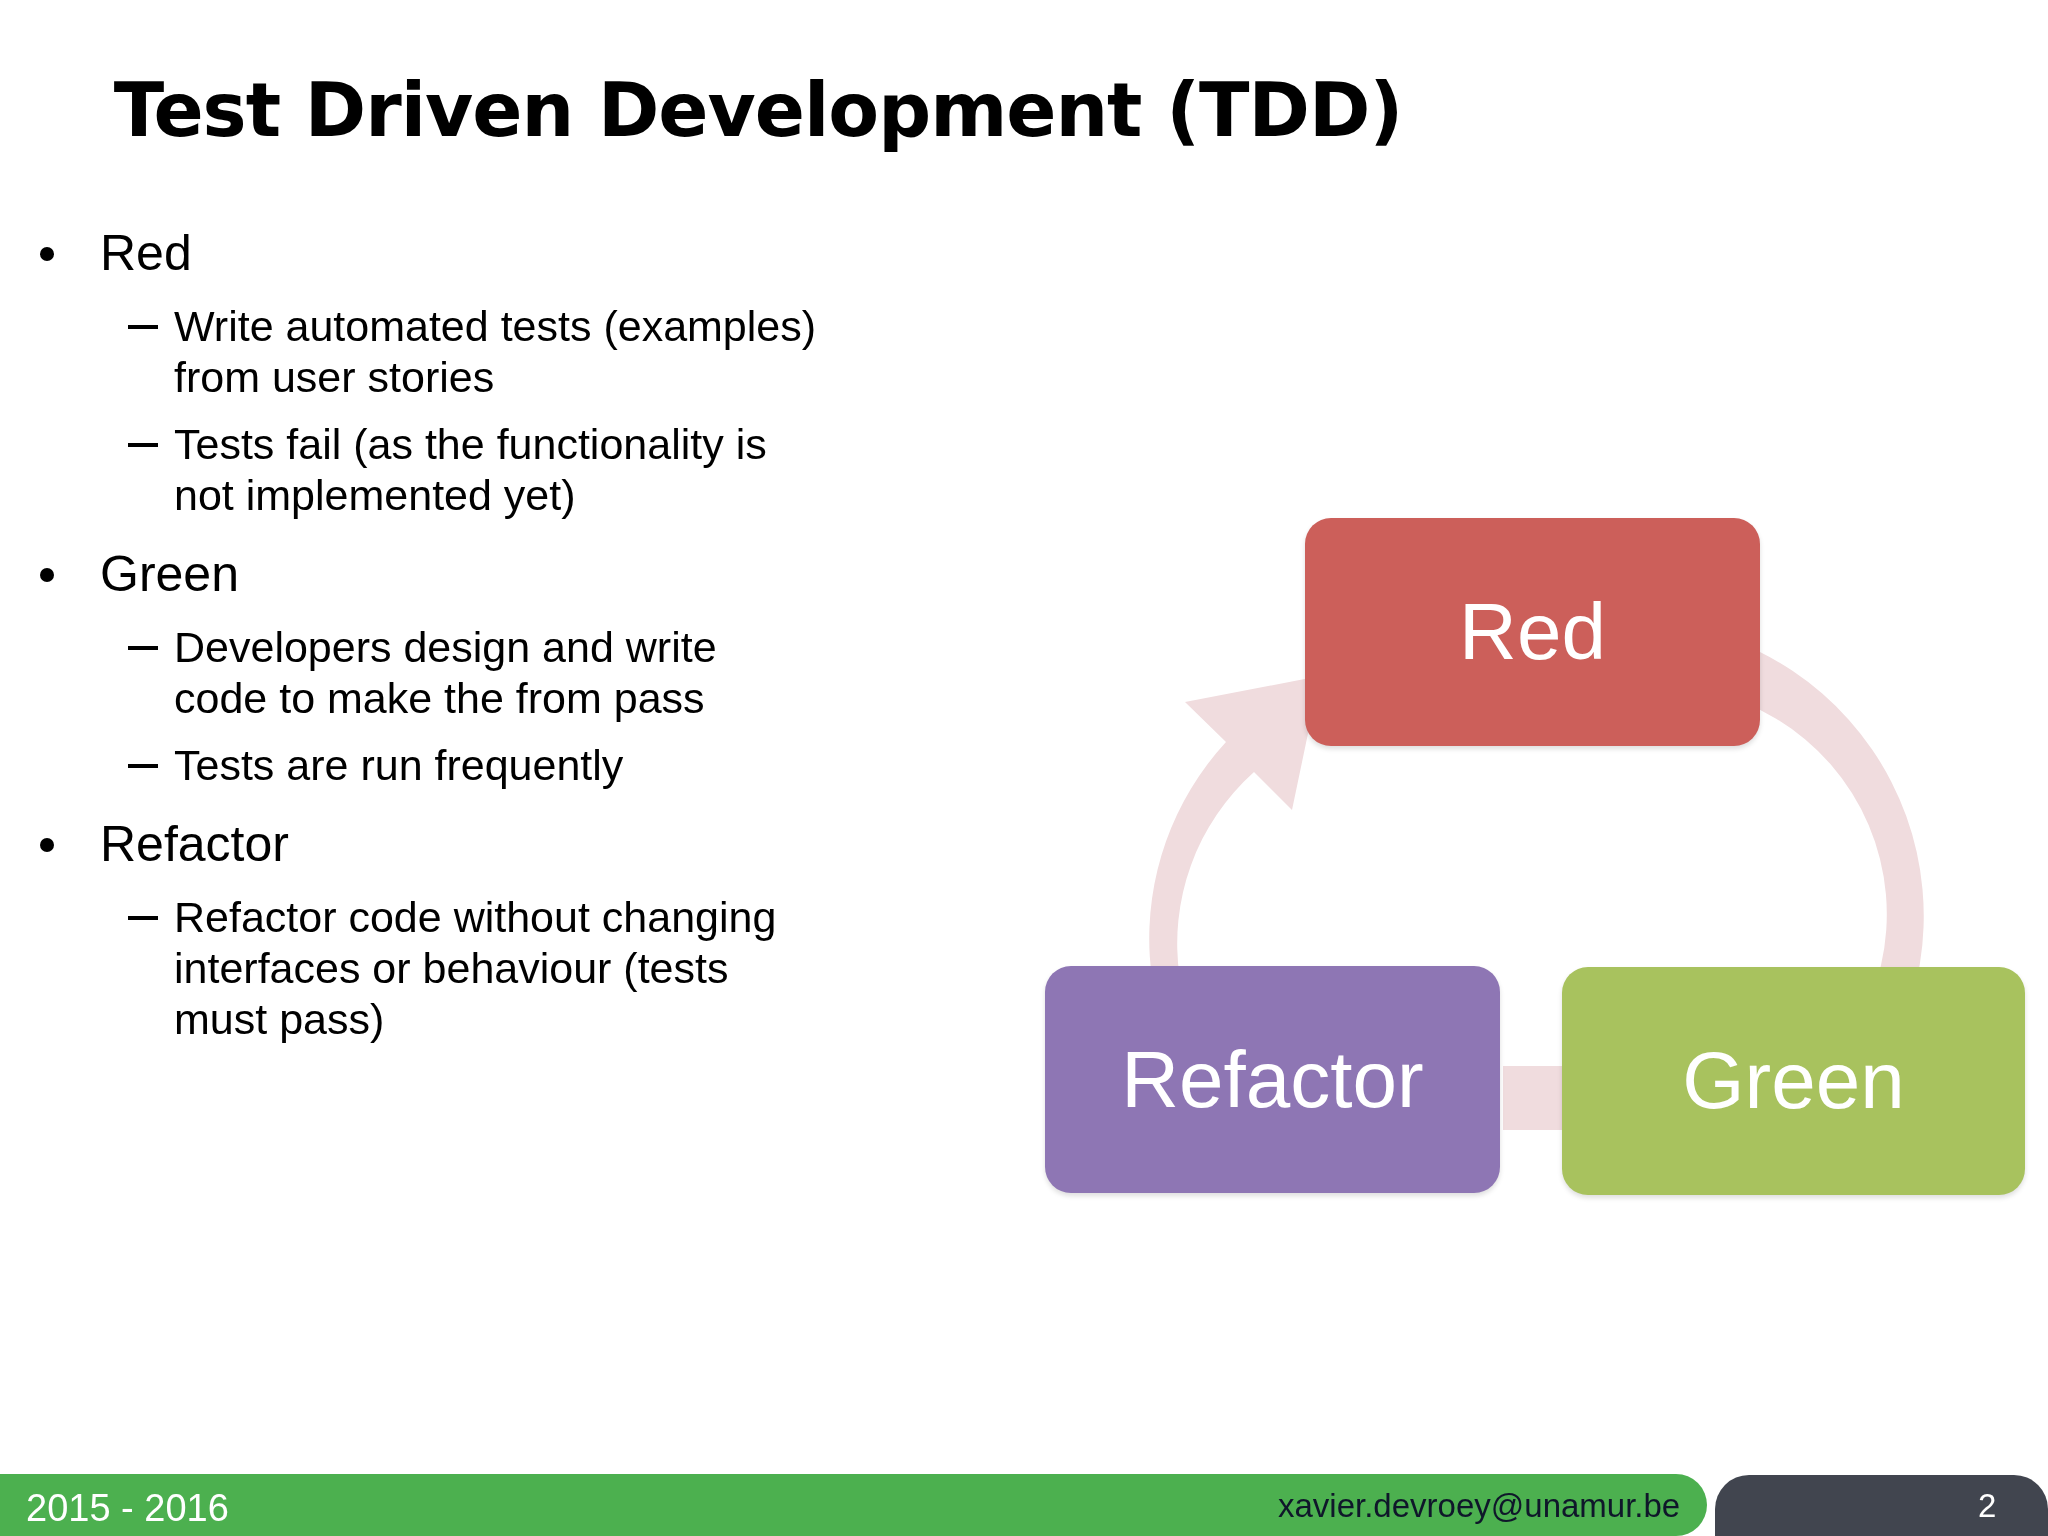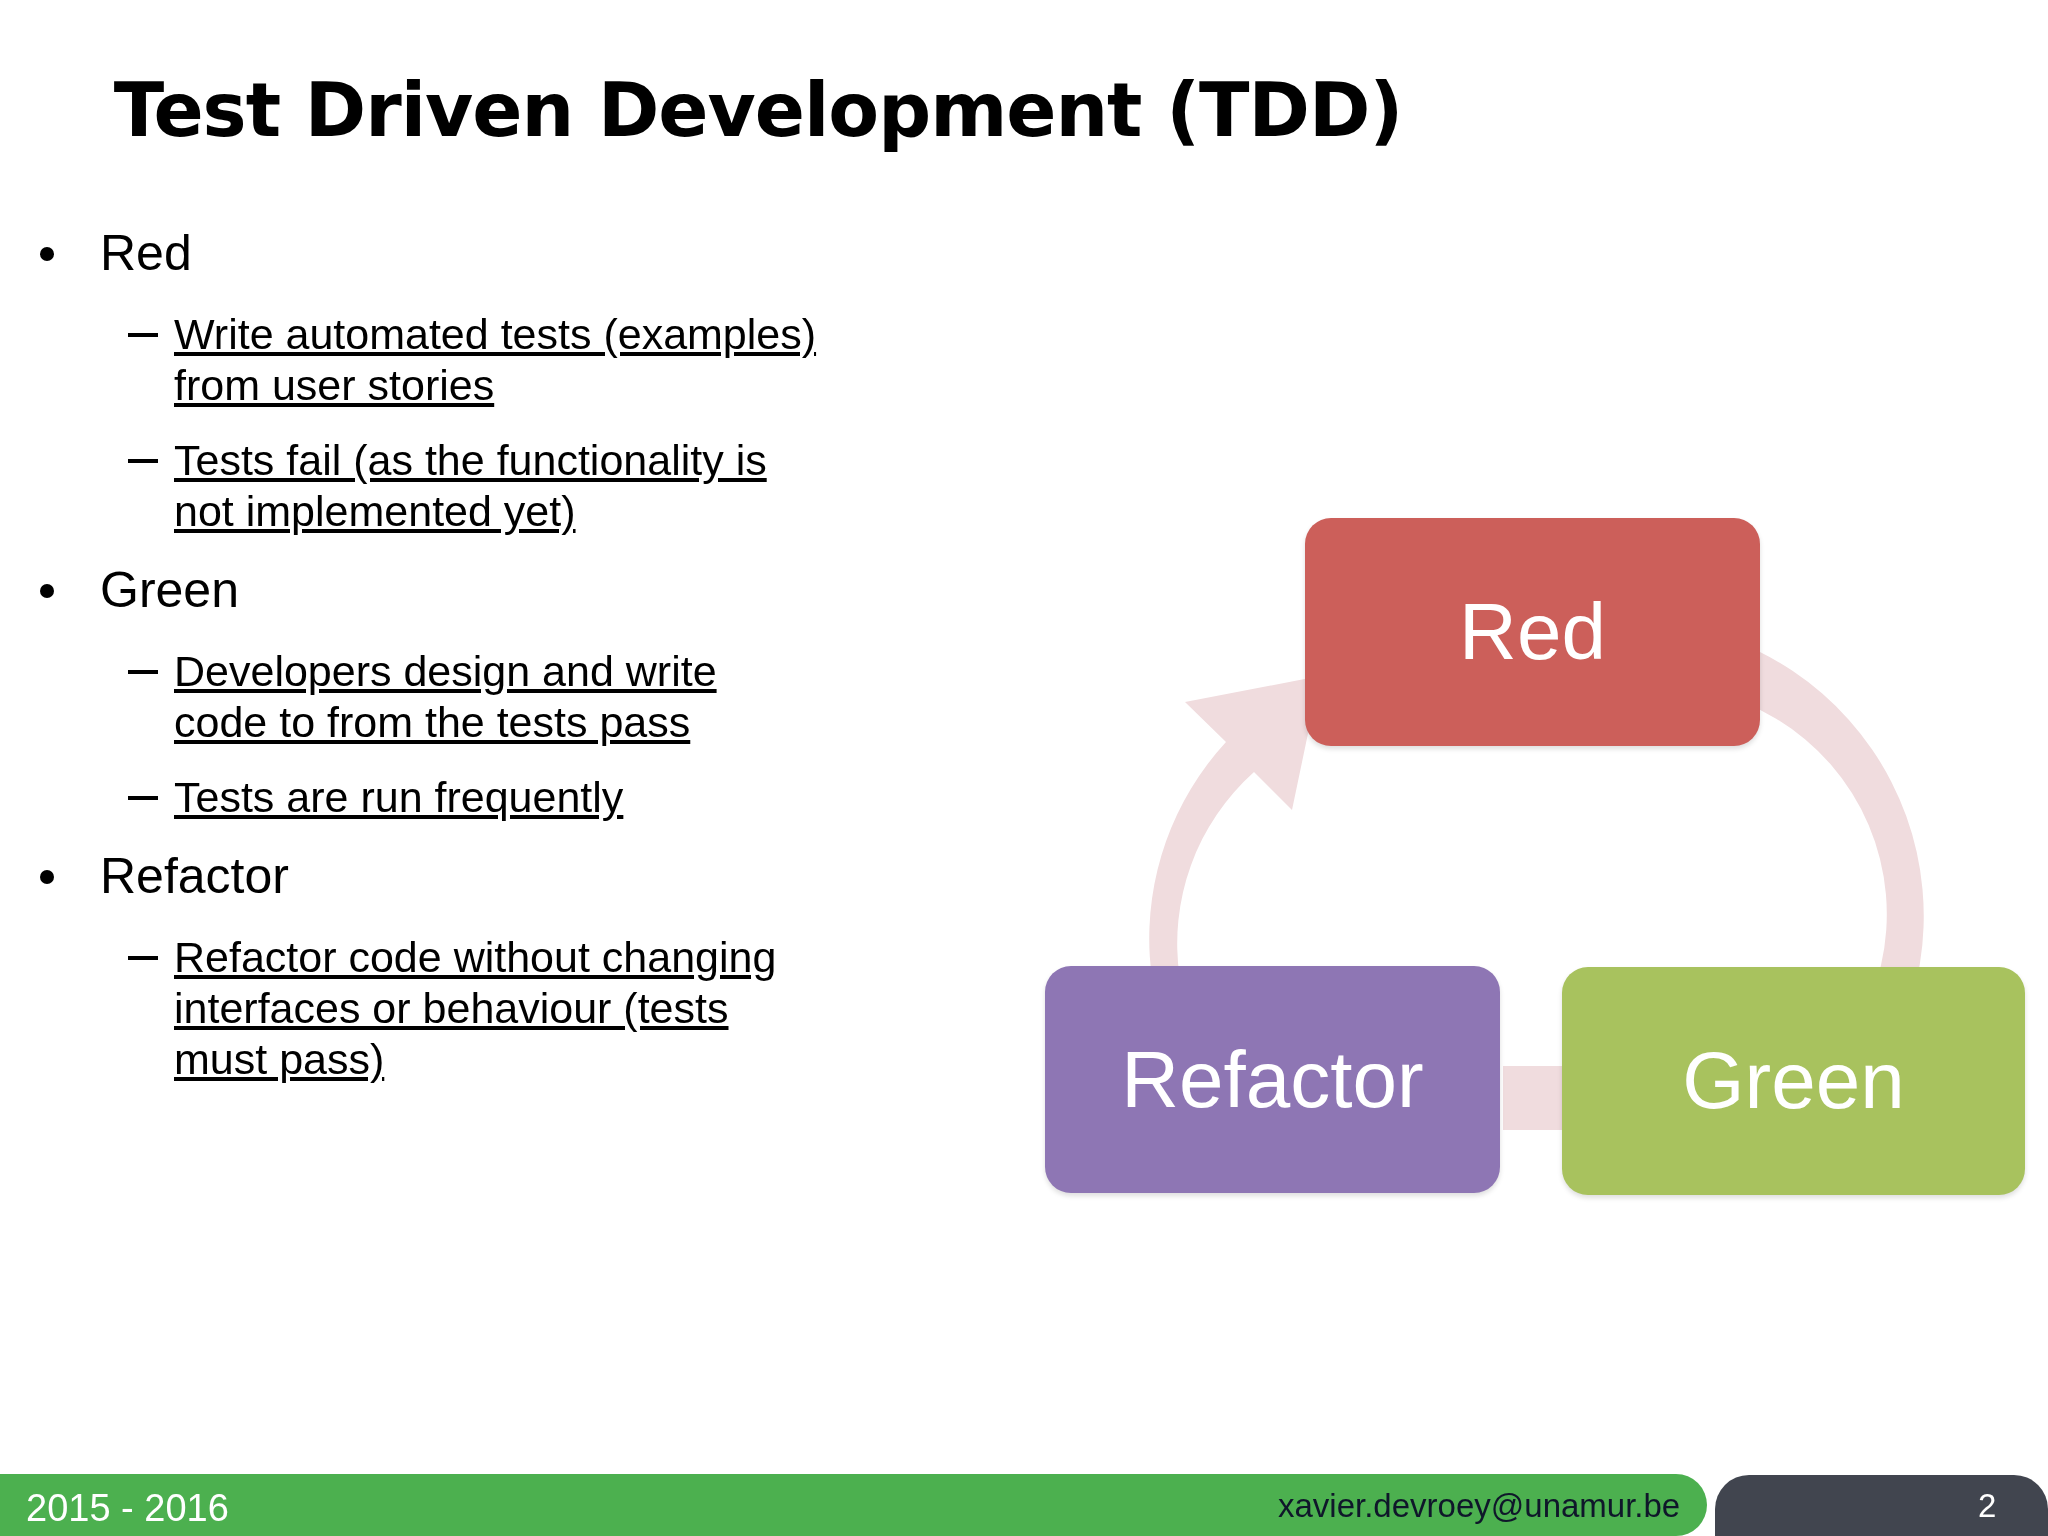--- a/index.html
+++ b/index.html
@@ -55,22 +55,21 @@
     height: 14px;
     border-radius: 50%;
     background: #000;
   }
   .l2 {
     position: relative;
     padding-left: 146px;
     font-size: 43px;
     line-height: 1.19;
     color: #000000;
-    margin-top: 24px;
-    text-decoration: underline;
+    margin-top: 16px;
   }
   .l2 .dash {
     position: absolute;
     left: 100px;
     top: 0.565em;
     width: 30px;
     height: 4px;
     background: #000;
   }
   .gap-md { height: 22px; }
@@ -166,21 +165,21 @@
   </div>
 
   <div class="gap-md"></div>
 
   <div class="l1">
     <span class="dot"></span>
     <span>Green</span>
   </div>
   <div class="l2">
     <span class="dash"></span>
-    <span>Developers design and write code to from the tests pass</span>
+    <span>Developers design and write code to make the from pass</span>
   </div>
   <div class="l2">
     <span class="dash"></span>
     <span>Tests are run frequently</span>
   </div>
 
   <div class="gap-md"></div>
 
   <div class="l1">
     <span class="dot"></span>

